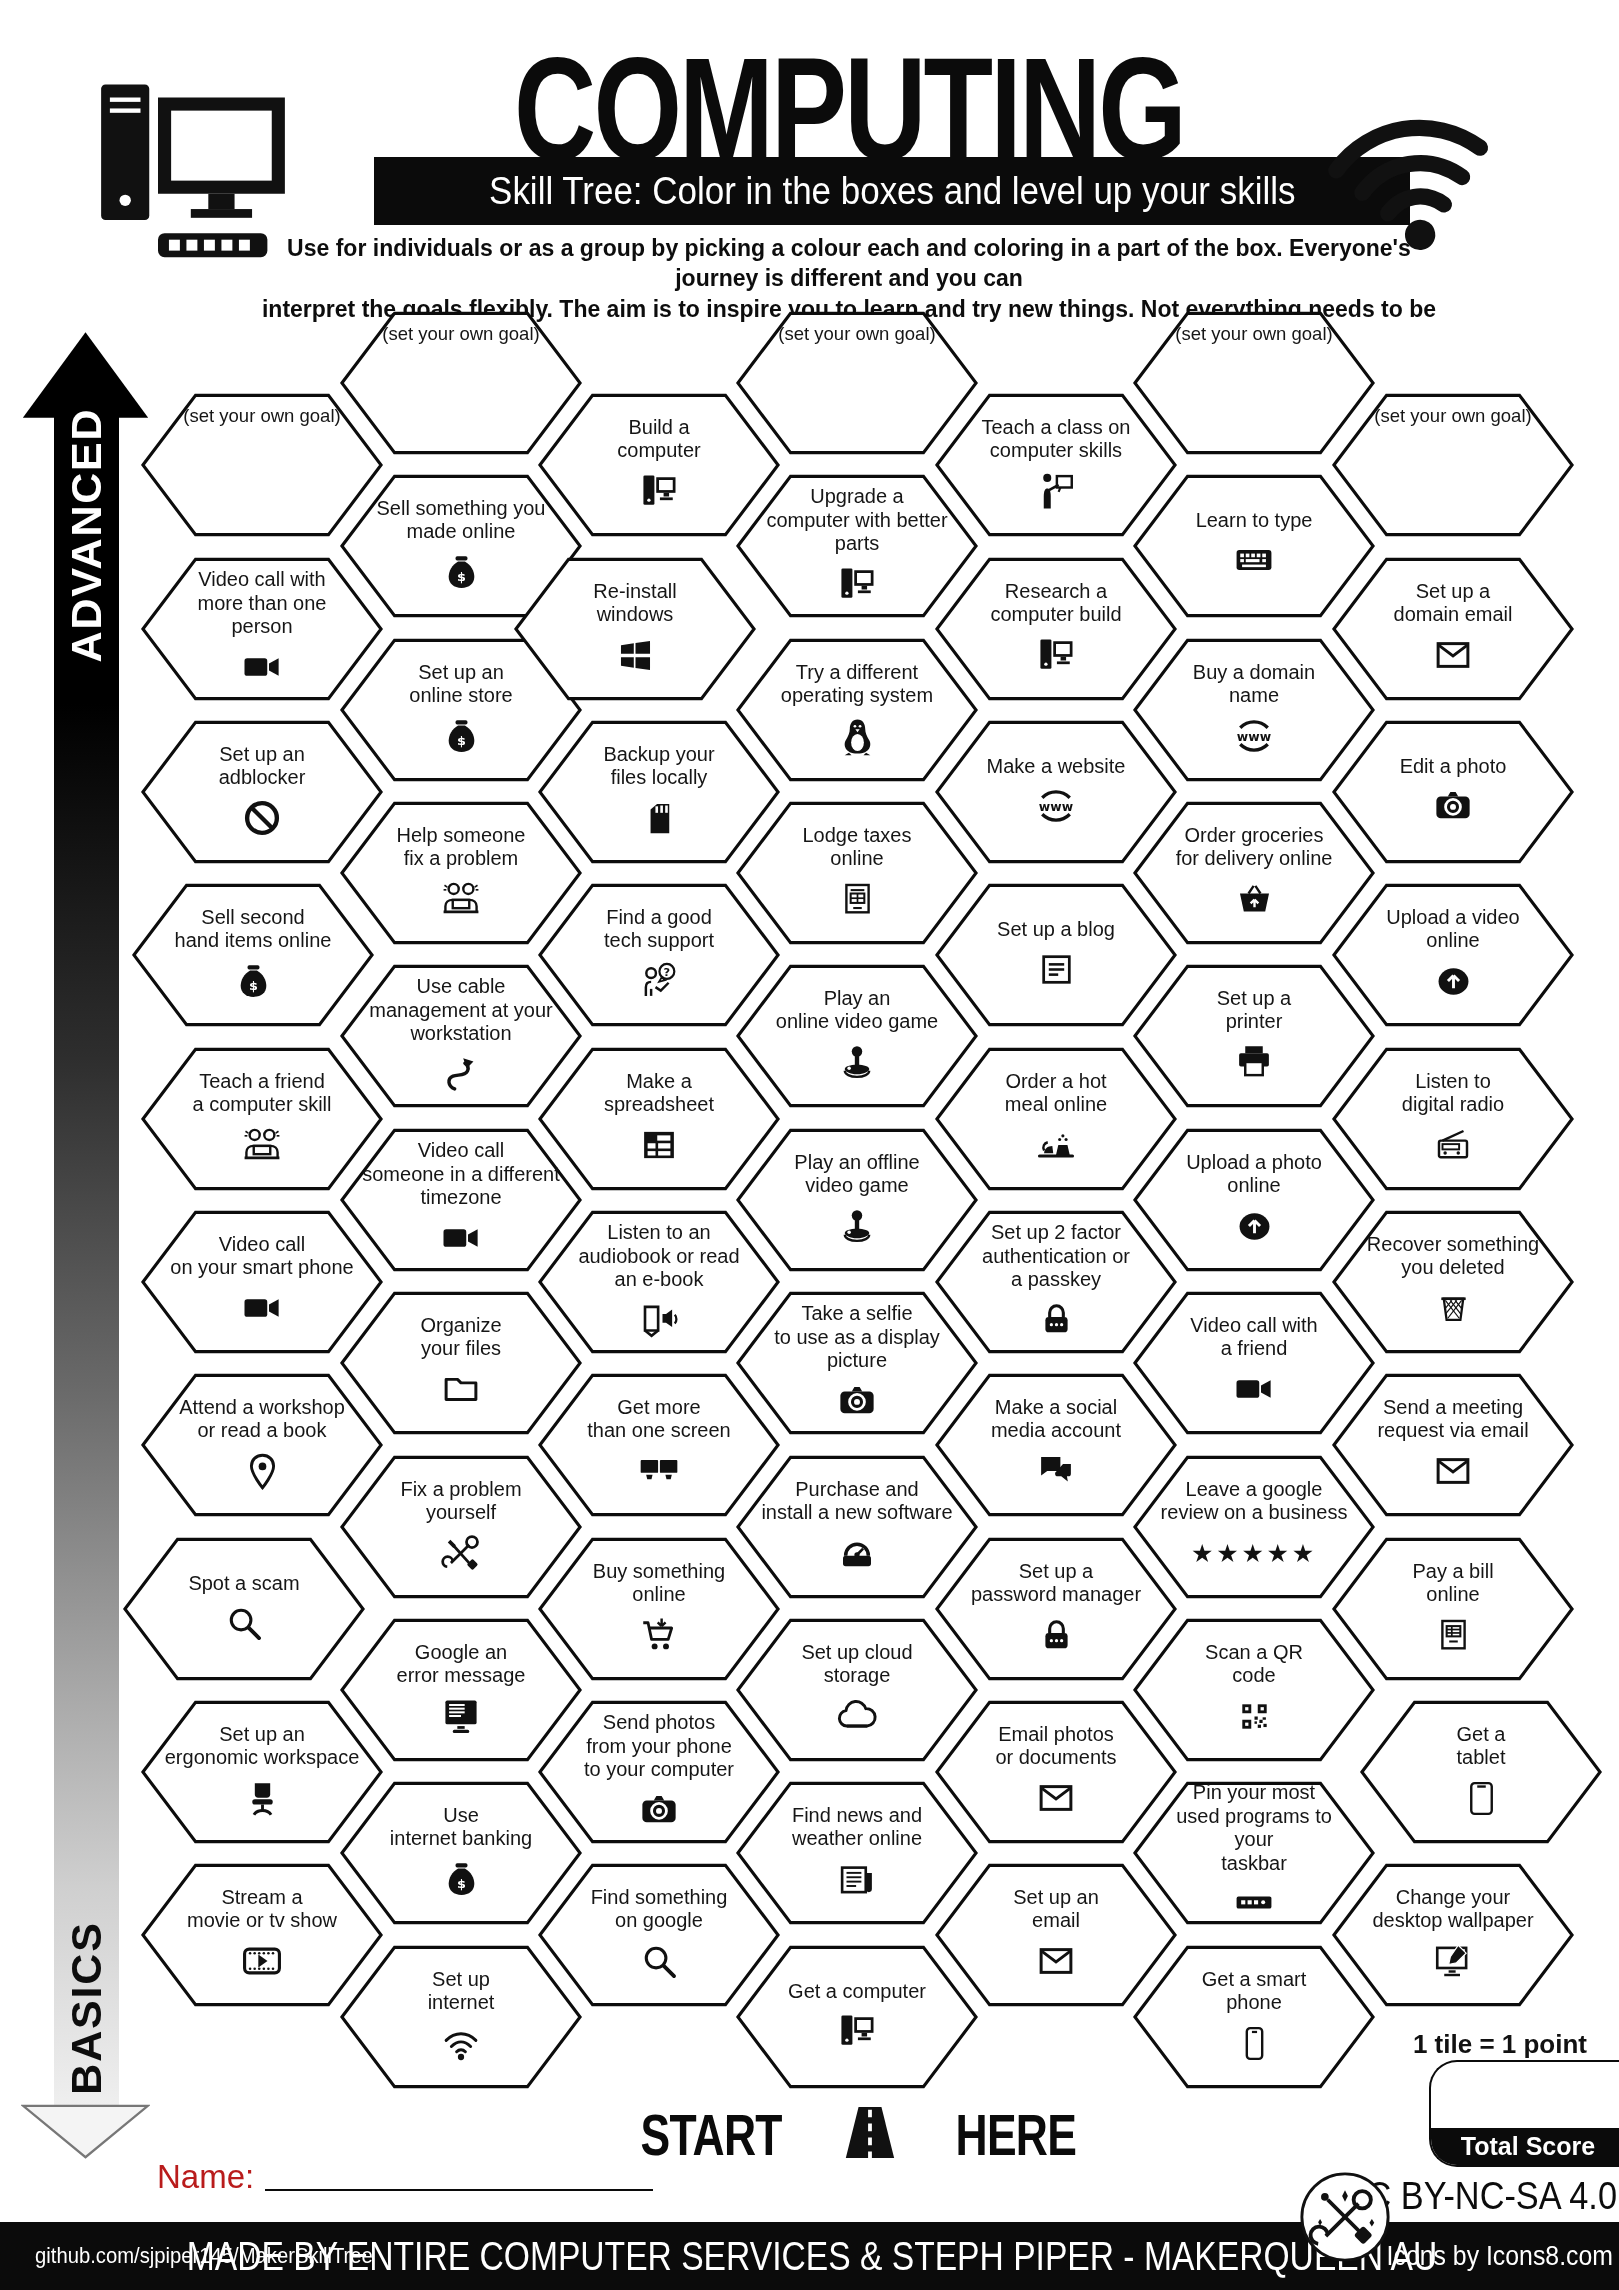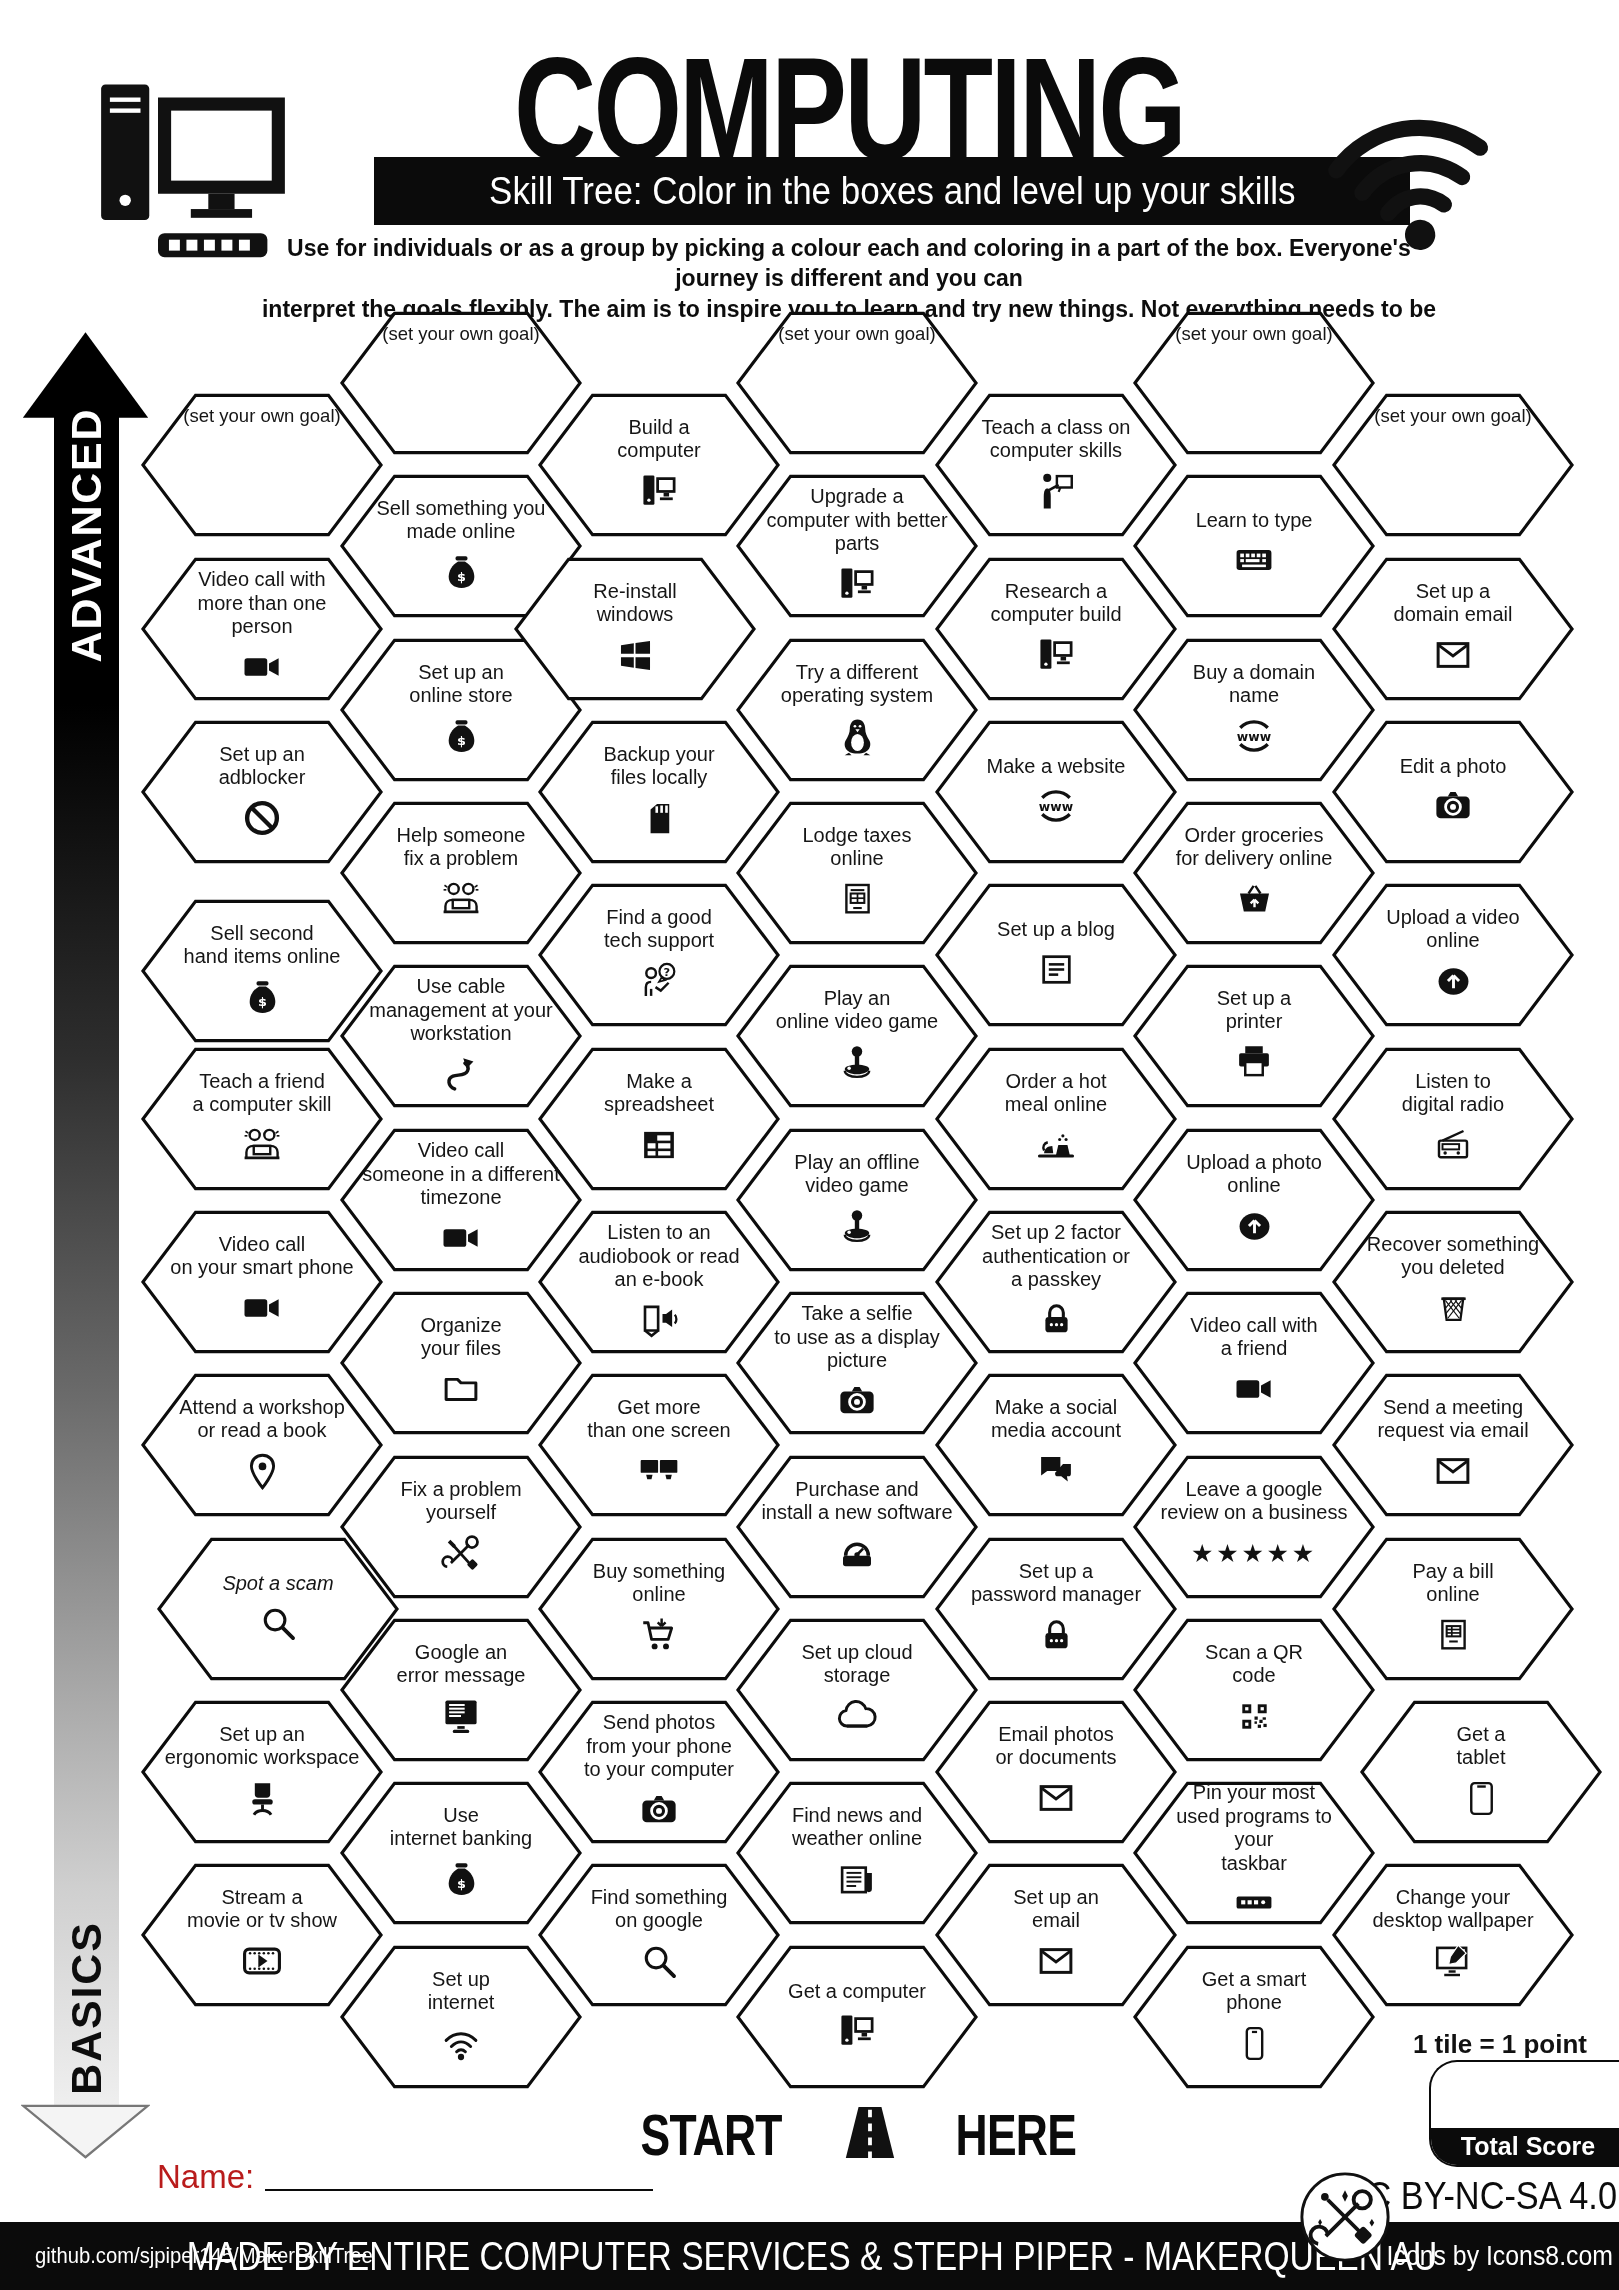--- a/index.html
+++ b/index.html
@@ -146,21 +146,21 @@
           <div class="hex-label">Set up an
 adblocker</div>
           <div class="hex-icon">
             <svg viewBox="0 0 48 48" width="42" height="42">
               <circle cx="24" cy="24" r="17" fill="none" stroke="#111" stroke-width="5"></circle>
               <line x1="12.5" y1="12.5" x2="35.5" y2="35.5" stroke="#111" stroke-width="5"></line>
             </svg>
           </div>
         </div>
       </div>
-      <div class="hex" style="left: 141px; top: 883px; margin-top: 16px;">
+      <div class="hex" style="left: 132px; top: 883px;">
         <svg class="hex-shape" width="242" height="144" viewBox="0 0 262 156">
           <polygon points="2,78 59,2.5 203,2.5 260,78 203,153.5 59,153.5" fill="#fff" stroke="#0c0c0c" stroke-width="3.4" stroke-linejoin="miter"></polygon>
         </svg>
         <div class="hex-content">
           <div class="hex-label">Sell second
 hand items online</div>
           <div class="hex-icon">
             <svg viewBox="0 0 48 48" width="41" height="41">
               <rect x="17" y="5" width="14" height="5" rx="2" fill="#111"></rect>
               <path d="M20 11h8c7 4 11 11 11 18 0 8-6 13-15 13S9 37 9 29c0-7 4-14 11-18z" fill="#111"></path>
@@ -218,21 +218,21 @@
           <div class="hex-label">Attend a workshop
 or read a book</div>
           <div class="hex-icon">
             <svg viewBox="0 0 48 48" width="41" height="41">
               <path d="M24 5c-7.5 0-13 5.4-13 12.6C11 27 24 43 24 43s13-16 13-25.4C37 10.4 31.5 5 24 5z" fill="none" stroke="#111" stroke-width="3.4"></path>
               <circle cx="24" cy="18" r="4.5" fill="#111"></circle>
             </svg>
           </div>
         </div>
       </div>
-      <div class="hex" style="left: 157px; top: 1537px; font-style: italic;">
+      <div class="hex" style="left: 123px; top: 1537px;">
         <svg class="hex-shape" width="242" height="144" viewBox="0 0 262 156">
           <polygon points="2,78 59,2.5 203,2.5 260,78 203,153.5 59,153.5" fill="#fff" stroke="#0c0c0c" stroke-width="3.4" stroke-linejoin="miter"></polygon>
         </svg>
         <div class="hex-content">
           <div class="hex-label">Spot a scam</div>
           <div class="hex-icon">
             <svg viewBox="0 0 48 48" width="41" height="41">
               <circle cx="20" cy="20" r="11.5" fill="none" stroke="#111" stroke-width="3.6"></circle>
               <line x1="29" y1="29" x2="41" y2="41" stroke="#111" stroke-width="4.5" stroke-linecap="round"></line>
             </svg>

